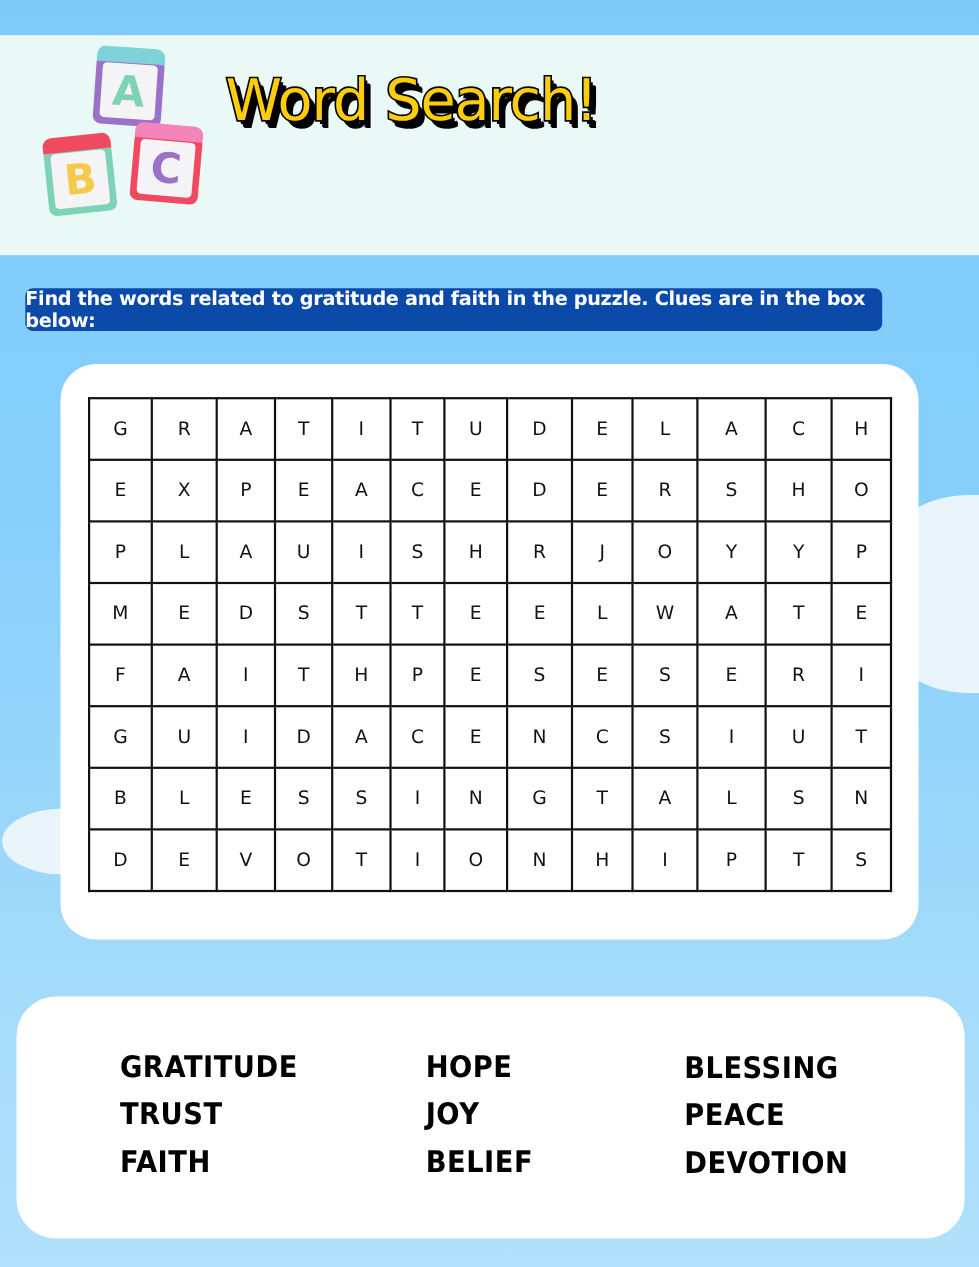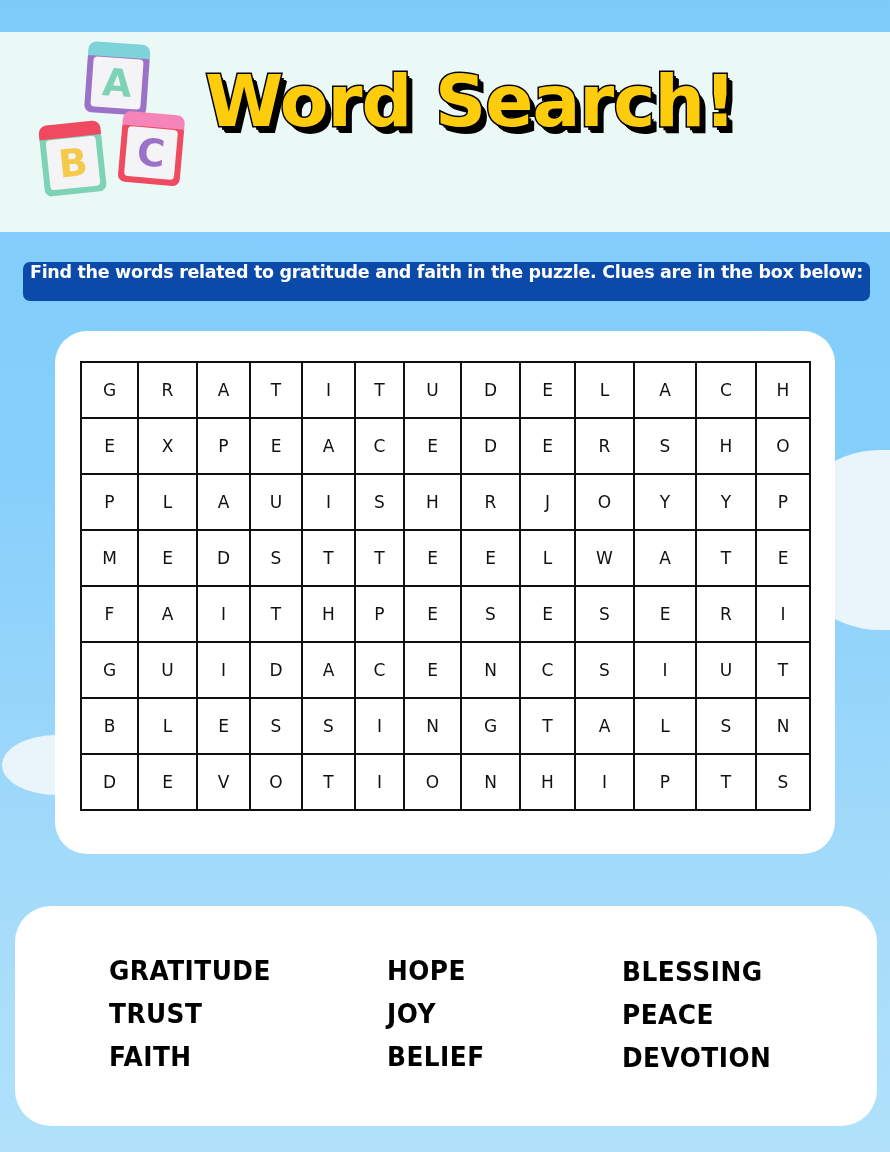--- a/index.html
+++ b/index.html
@@ -17,29 +17,29 @@
   .block { position:absolute; width:62px; height:62px; border-radius:7px; }
   .block .face {
     position:absolute; left:6px; top:6px; right:6px; bottom:6px;
     background:#f4f4f6; border-radius:4px;
     display:flex; align-items:center; justify-content:center;
     font-family:"DejaVu Sans", sans-serif; font-weight:bold; font-size:38px;
   }
   .block .cap { position:absolute; left:0; right:0; top:-9px; height:14px; border-radius:8px 8px 0 0; }
   .title {
     position:absolute; left:205px; top:66px;
-    font-family:"DejaVu Sans", sans-serif; font-weight:bold; font-size:71px;
+    font-family:"DejaVu Sans", sans-serif; font-weight:normal; font-size:52px;
     color:#fdcc0d; letter-spacing:-1px;
     -webkit-text-stroke: 3px #000;
     paint-order: stroke fill;
     text-shadow: 5px 6px 0 #000, 3px 4px 0 #000, 6px 7px 0 #000;
     line-height:1;
   }
   .instr {
-    position:absolute; left:23px; top:262px; width:847px; height:39px;
+    position:absolute; left:23px; top:262px; width:779px; height:39px;
     background:#0b4aa8; border-radius:7px;
     color:#fff; font-weight:bold; font-size:17.5px;
     display:flex; align-items:flex-start; justify-content:center;
     font-family:"DejaVu Sans", sans-serif; letter-spacing:-0.3px;
   }
   .grid-card {
     position:absolute; left:55px; top:331px; width:780px; height:523px;
     background:#fff; border-radius:32px;
   }
   table.grid {

